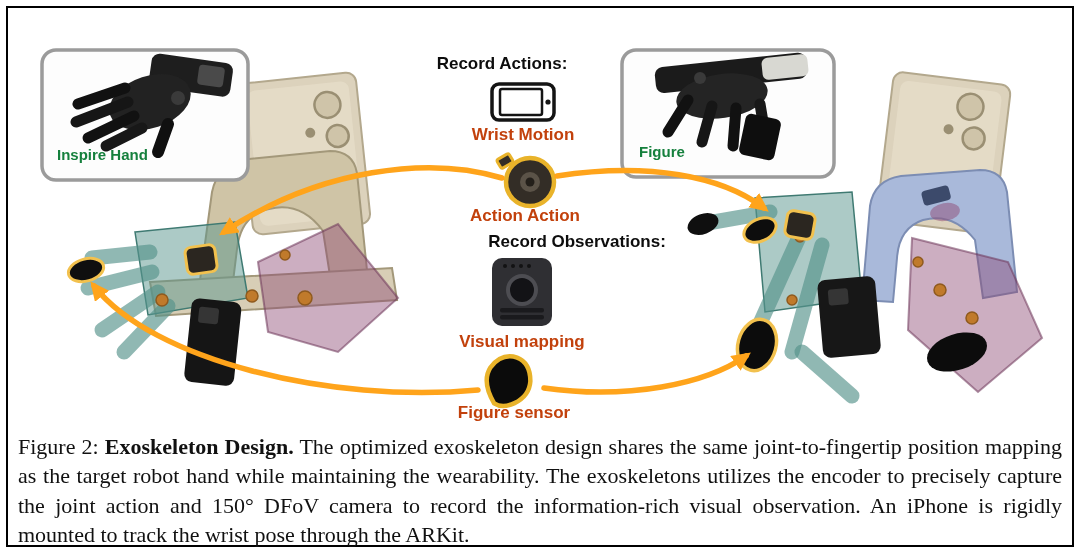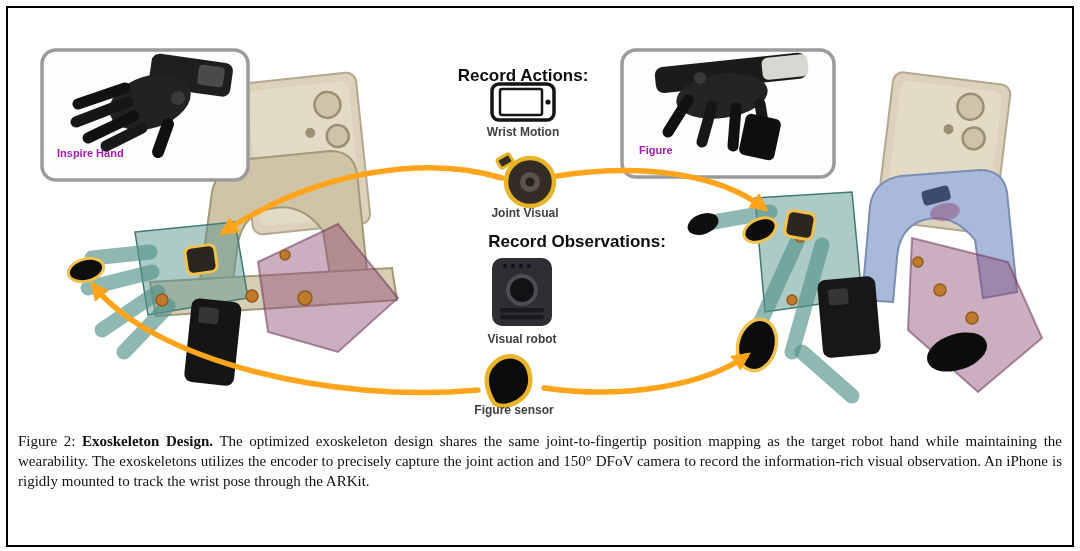--- a/index.html
+++ b/index.html
@@ -21,28 +21,28 @@
   }
   .figure-area svg{position:absolute;left:0;top:0;}
   .lbl{
     position:absolute;
     font-weight:bold;
     white-space:nowrap;
     line-height:1.1;
   }
   .lbl.center{transform:translateX(-50%);}
   .lbl.header{font-size:17px;color:#0d0d0d;}
-  .lbl.gray{font-size:12px;color:#404040;}
-  .lbl.callout{font-size:11px;color:#a21caf;}
+  .lbl.gray{font-size:17px;color:#c2410c;}
+  .lbl.callout{font-size:15px;color:#15803d;}
   .caption{
     position:absolute;
     left:18px;right:18px;top:432px;
     margin:0;
     font-family:"Liberation Serif", serif;
-    font-size:15px;
+    font-size:22px;
     line-height:1.33;
     color:#111111;
     text-align:justify;
   }
   .caption strong{font-weight:bold;}
 </style>
 </head>
 <body>
 
 <div class="page">
@@ -211,24 +211,24 @@
         <path d="M 502 178 C 430 156 320 168 224 232" marker-end="url(#ah)"></path>
         <path d="M 557 176 C 648 162 722 176 764 208" marker-end="url(#ah)"></path>
         <path d="M 478 390 C 330 404 152 360 94 286" marker-end="url(#ah)"></path>
         <path d="M 544 388 C 628 400 706 384 746 356" marker-end="url(#ah)"></path>
       </g>
     </svg>
 
     <div class="lbl callout" style="left:57px;top:147px;">Inspire Hand</div>
     <div class="lbl callout" style="left:639px;top:144px;">Figure</div>
 
-    <div class="lbl header center" style="left:523px;top:55px;margin-top:12px;">Record Actions:</div>
+    <div class="lbl header center" style="left:502px;top:55px;">Record Actions:</div>
     <div class="lbl gray   center" style="left:523px;top:126px;">Wrist Motion</div>
-    <div class="lbl gray   center" style="left:525px;top:207px;">Joint Visual</div>
+    <div class="lbl gray   center" style="left:525px;top:207px;">Action Action</div>
     <div class="lbl header center" style="left:529px;top:233px;margin-left:48px;">Record Observations:</div>
-    <div class="lbl gray   center" style="left:522px;top:333px;">Visual robot</div>
+    <div class="lbl gray   center" style="left:522px;top:333px;">Visual mapping</div>
     <div class="lbl gray   center" style="left:514px;top:404px;">Figure sensor</div>
   </div>
 
   <p class="caption">
     <span>Figure 2: </span><strong>Exoskeleton Design.</strong><span> The optimized exoskeleton design shares the same joint-to-fingertip position mapping as the target robot hand while maintaining the wearability. The exoskeletons utilizes the encoder to precisely capture the joint action and 150° DFoV camera to record the information-rich visual observation. An iPhone is rigidly mounted to track the wrist pose through the ARKit.</span>
   </p>
 </div>
 
 </body></html>

